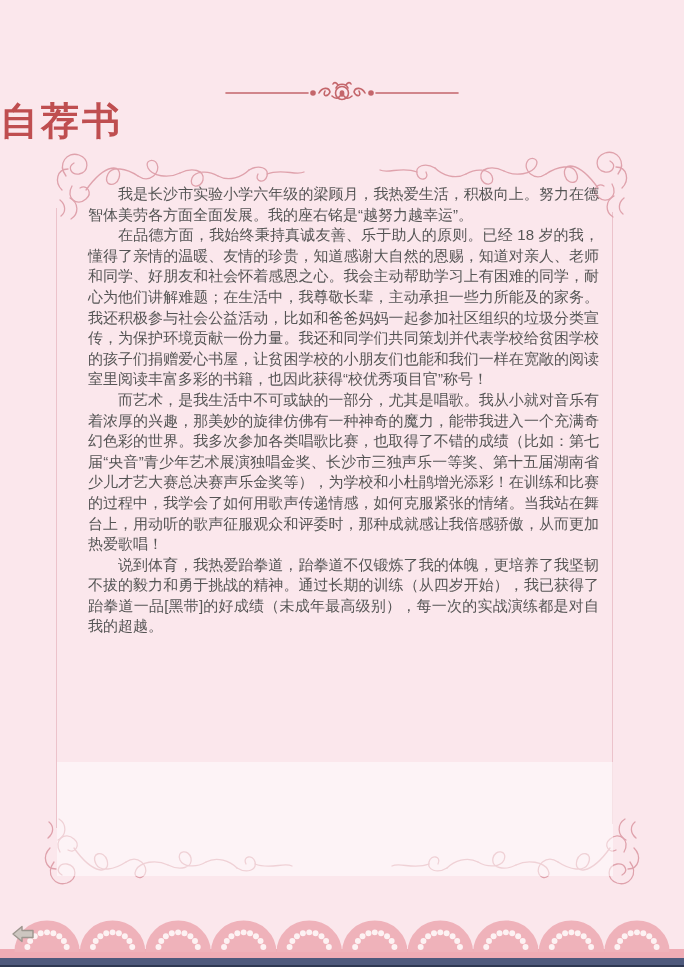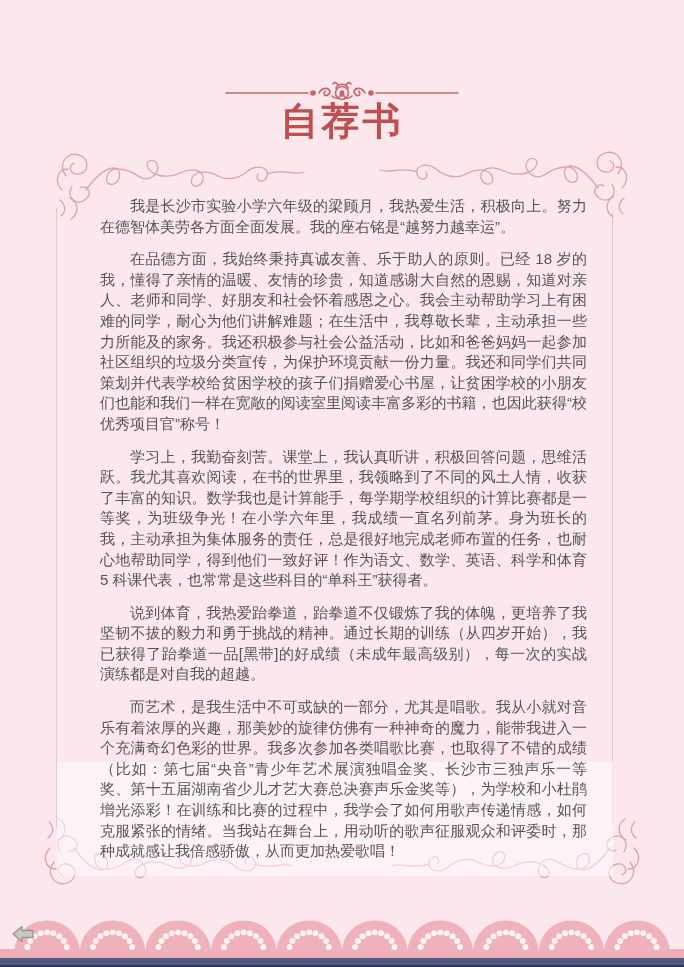--- a/index.html
+++ b/index.html
@@ -12,21 +12,20 @@
   }
   
   .divider{
     position:absolute;left:50%;top:80px;
     transform:translateX(-50%);
     width:236px;height:26px;
   }
   
   .doc-title{
     position:absolute;left:0;top:96px;width:100%;
-    text-align:center;
     font-size:38px;font-weight:bold;
     color:#bf4e50;
     letter-spacing:3px;
     margin:0;
   }
   
   .frame-line{position:absolute;width:1px;background:#ecc3cb;}
   .frame-line.left{left:56px;top:208px;height:620px;}
   .frame-line.right{left:612px;top:212px;height:612px;}
   .flourish{position:absolute;width:300px;height:78px;overflow:visible;}
@@ -39,21 +38,21 @@
     position:absolute;left:57px;top:762px;width:556px;height:114px;
     background:rgba(255,255,255,0.5);
   }
   
   .body-text{
     position:absolute;left:88px;top:184px;width:511px;
     font-size:15px;line-height:20.6px;
     color:#555555;
     text-align:justify;
   }
-  .body-text p{margin:12px;text-indent:2em;}
+  .body-text p{margin:0;text-indent:2em;}
   
   .footer-strip{
     position:absolute;left:0;top:949px;width:684px;height:10px;
     background:#efacb5;
   }
   .bottom-bar{
     position:absolute;left:0;top:958px;width:684px;height:7px;
     background:#4e597c;
   }
   .bottom-edge{
@@ -146,23 +145,22 @@
     </svg>
   <svg class="flourish br">
       <use href="#flourish"></use>
     </svg>
 
   <div class="highlight-box"></div>
 
   <div class="body-text">
     <p>我是长沙市实验小学六年级的梁顾月，我热爱生活，积极向上。努力在德智体美劳各方面全面发展。我的座右铭是“越努力越幸运”。</p>
     <p>在品德方面，我始终秉持真诚友善、乐于助人的原则。已经 18 岁的我，懂得了亲情的温暖、友情的珍贵，知道感谢大自然的恩赐，知道对亲人、老师和同学、好朋友和社会怀着感恩之心。我会主动帮助学习上有困难的同学，耐心为他们讲解难题；在生活中，我尊敬长辈，主动承担一些力所能及的家务。我还积极参与社会公益活动，比如和爸爸妈妈一起参加社区组织的垃圾分类宣传，为保护环境贡献一份力量。我还和同学们共同策划并代表学校给贫困学校的孩子们捐赠爱心书屋，让贫困学校的小朋友们也能和我们一样在宽敞的阅读室里阅读丰富多彩的书籍，也因此获得“校优秀项目官”称号！</p>
-    <p>学习上，我勤奋刻苦。课堂上，我认真听讲，积极回答问题，思维活跃。我尤其喜欢阅读，在书的世界里，我领略到了不同的风土人情，收获了丰富的知识。数学我也是计算能手，每学期学校组织的计算比赛都是一等奖，为班级争光！在小学六年里，我成绩一直名列前茅。身为班长的我，主动承担为集体服务的责任，总是很好地完成老师布置的任务，也耐心地帮助同学，得到他们一致好评！作为语文、数学、英语、科学和体育 5 科课代表，也常常是这些科目的“单科王”获得者。</p>
+    <p>而艺术，是我生活中不可或缺的一部分，尤其是唱歌。我从小就对音乐有着浓厚的兴趣，那美妙的旋律仿佛有一种神奇的魔力，能带我进入一个充满奇幻色彩的世界。我多次参加各类唱歌比赛，也取得了不错的成绩（比如：第七届“央音”青少年艺术展演独唱金奖、长沙市三独声乐一等奖、第十五届湖南省少儿才艺大赛总决赛声乐金奖等），为学校和小杜鹃增光添彩！在训练和比赛的过程中，我学会了如何用歌声传递情感，如何克服紧张的情绪。当我站在舞台上，用动听的歌声征服观众和评委时，那种成就感让我倍感骄傲，从而更加热爱歌唱！</p>
     <p>说到体育，我热爱跆拳道，跆拳道不仅锻炼了我的体魄，更培养了我坚韧不拔的毅力和勇于挑战的精神。通过长期的训练（从四岁开始），我已获得了跆拳道一品[黑带]的好成绩（未成年最高级别），每一次的实战演练都是对自我的超越。</p>
-    <p>而艺术，是我生活中不可或缺的一部分，尤其是唱歌。我从小就对音乐有着浓厚的兴趣，那美妙的旋律仿佛有一种神奇的魔力，能带我进入一个充满奇幻色彩的世界。我多次参加各类唱歌比赛，也取得了不错的成绩（比如：第七届“央音”青少年艺术展演独唱金奖、长沙市三独声乐一等奖、第十五届湖南省少儿才艺大赛总决赛声乐金奖等），为学校和小杜鹃增光添彩！在训练和比赛的过程中，我学会了如何用歌声传递情感，如何克服紧张的情绪。当我站在舞台上，用动听的歌声征服观众和评委时，那种成就感让我倍感骄傲，从而更加热爱歌唱！</p>
   </div>
 
   <div class="footer-strip"></div>
   <svg class="scallops" viewBox="0 0 684 48">
     <use href="#scallop-unit" x="0" width="68.4" height="48"></use>
     <use href="#scallop-unit" x="68.4" width="68.4" height="48"></use>
     <use href="#scallop-unit" x="136.8" width="68.4" height="48"></use>
     <use href="#scallop-unit" x="205.2" width="68.4" height="48"></use>
     <use href="#scallop-unit" x="273.6" width="68.4" height="48"></use>
     <use href="#scallop-unit" x="342" width="68.4" height="48"></use>

